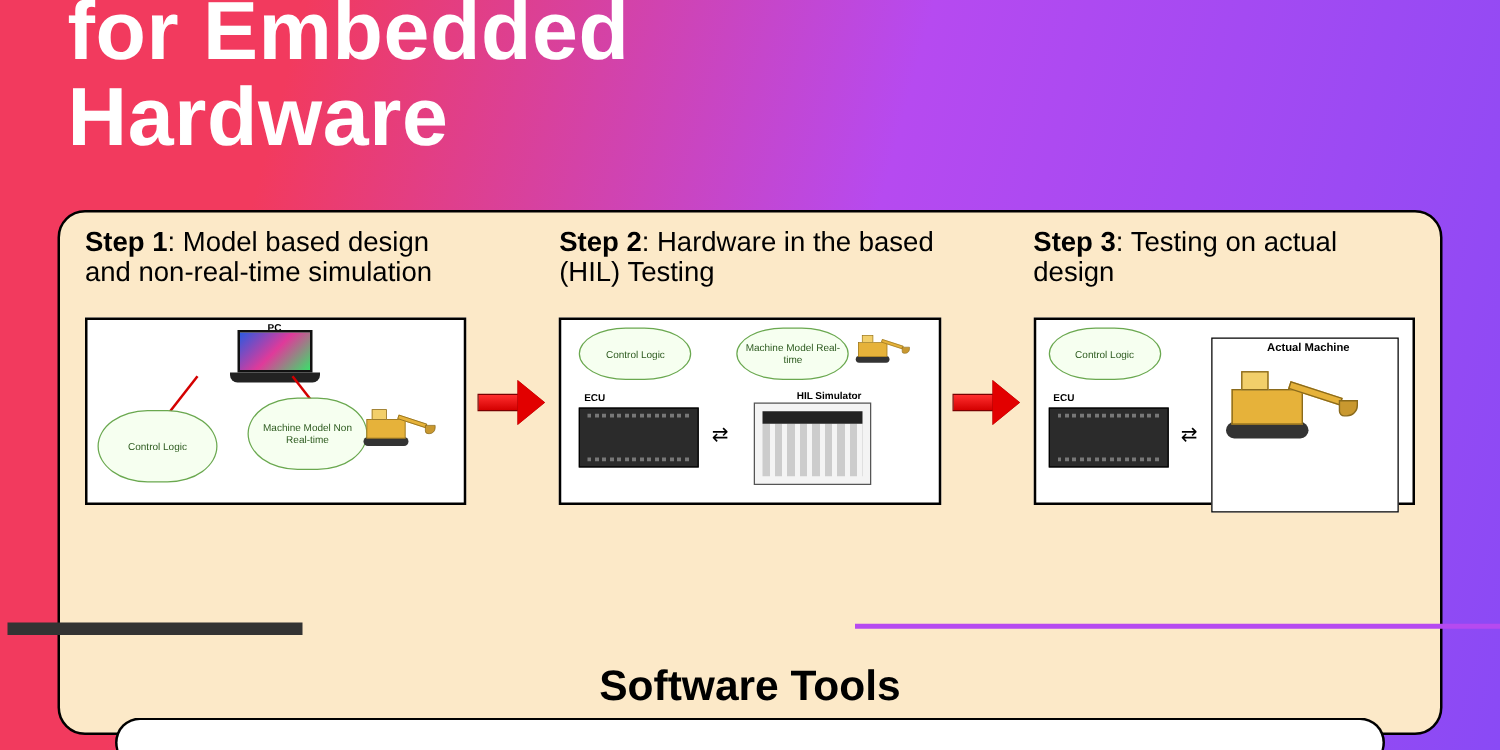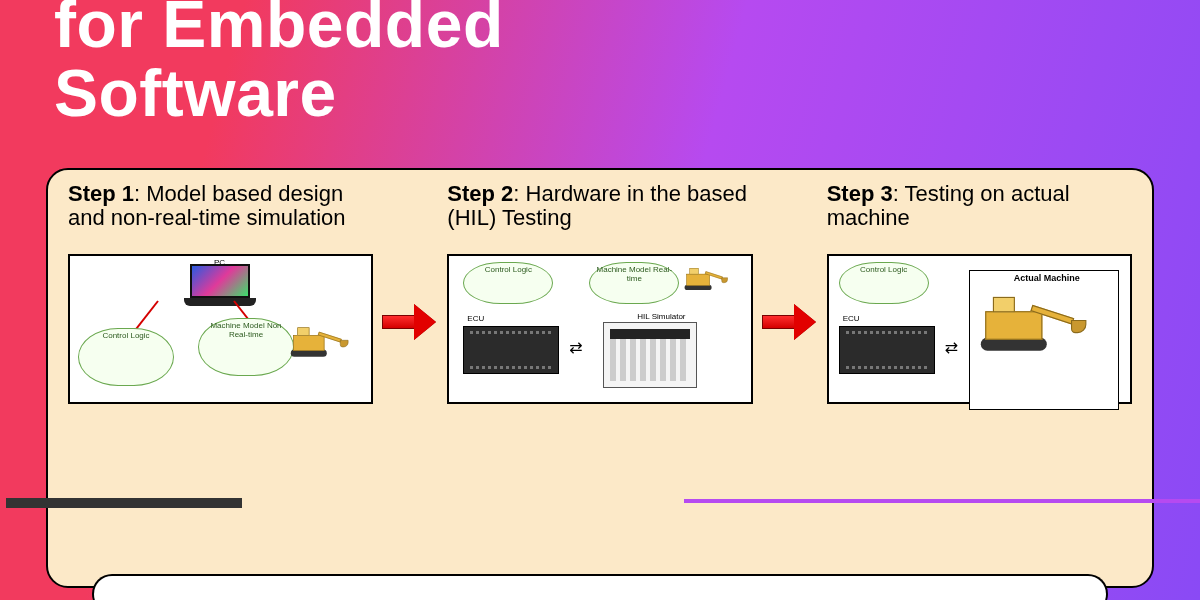--- a/index.html
+++ b/index.html
@@ -123,20 +123,21 @@
   }
   
   .cloud {
     position: absolute;
     border: 1.5px solid #6aa84f;
     border-radius: 50% / 60%;
     background: #f6fff0;
     font-size: 8px;
     text-align: center;
     display: flex;
+    align-items: center;
     justify-content: center;
     color: #2c5a1e;
     padding: 2px;
   }
   .ecu {
     position: absolute;
     background: #2b2b2b;
     border: 1px solid #000;
   }
   .ecu::before, .ecu::after {
@@ -211,40 +212,41 @@
   .hil-box .slots {
     position: absolute;
     inset: 6px;
     background: repeating-linear-gradient(90deg,#ccc 0 6px,#f4f4f4 6px 10px);
     border-top: 10px solid #222;
   }
   .small-label {
     position: absolute;
     font-size: 8px;
     color: #000;
+    font-weight: bold;
   }
   .red-line {
     position: absolute;
     background: #d40000;
     height: 2px;
     transform-origin: left center;
   }
   .bi-arrow {
     position: absolute;
     font-size: 16px;
     color: #000;
     letter-spacing: -4px;
   }
 </style>
 </head>
 <body>
 
 <div class="title">
   <span>for Embedded</span><br>
-  <span>Software</span>
+  <span>Hardware</span>
 </div>
 
 <div class="panel">
   <div class="steps-row">
 
     <div class="step-col">
       <div class="step-head">
         <b>Step 1</b><span>: Model based design and non-real-time simulation</span>
       </div>
       <div class="step-box">
@@ -310,21 +312,21 @@
 
     <div class="arrow-col">
       <div class="big-arrow">
         <div class="shaft"></div>
           <div class="head"></div>
       </div>
     </div>
 
     <div class="step-col">
       <div class="step-head">
-        <b>Step 3</b><span>: Testing on actual machine</span>
+        <b>Step 3</b><span>: Testing on actual design</span>
       </div>
       <div class="step-box">
         <div class="cloud" style="top:6px;left:10px;width:90px;height:42px">
           <span>Control Logic</span>
         </div>
         <div class="small-label" style="top:58px;left:14px">ECU</div>
         <div class="ecu" style="top:70px;left:10px;width:96px;height:48px"></div>
         <div class="bi-arrow" style="top:82px;left:116px">⇄</div>
         <div style="position:absolute;top:14px;left:140px;width:150px;height:140px;border:1.5px solid #000;background:#fff">
           <div class="small-label" style="top:2px;left:44px;font-size:9px;font-weight:bold">Actual Machine</div>
@@ -335,17 +337,18 @@
             <div class="arm"></div>
               <div class="bucket"></div>
             <div class="tracks"></div>
           </div>
         </div>
       </div>
     </div>
 
   </div>
 
+  <div class="tools-title">Software Tools</div>
   <div class="tools-box"></div>
 </div>
 
 <div class="divider"></div>
 <div class="purple-bar"></div>
 
 </body></html>

